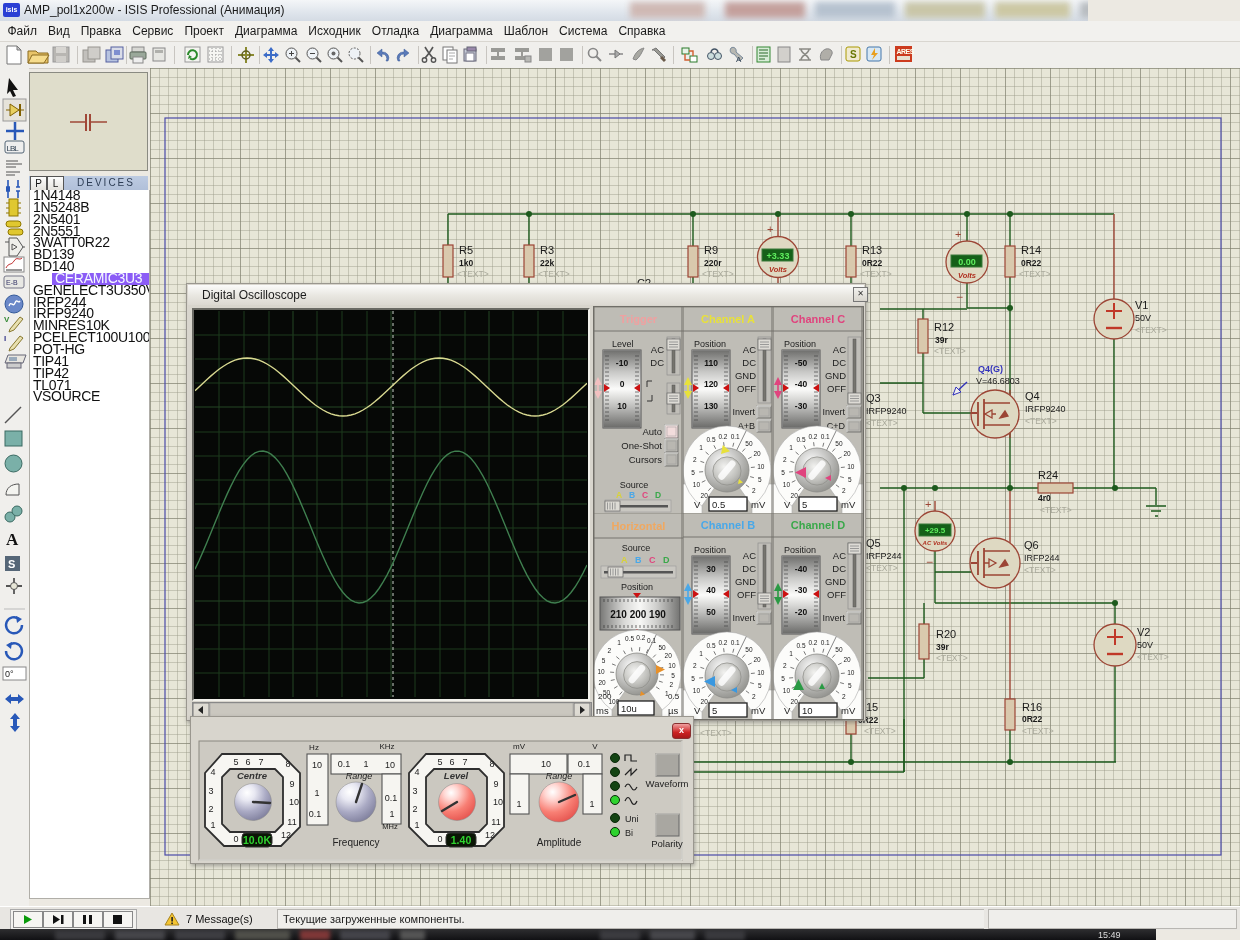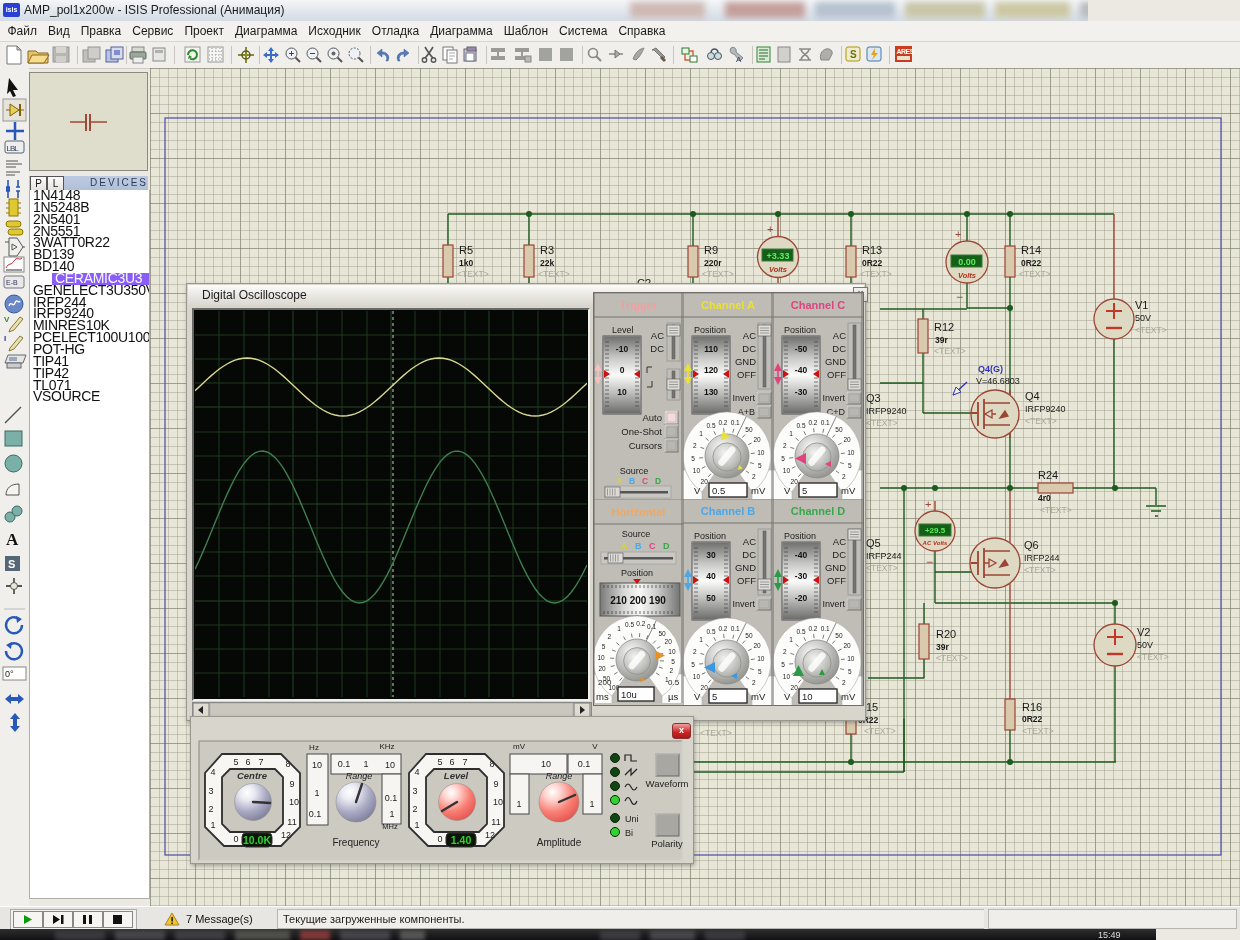--- a/index.html
+++ b/index.html
@@ -557,21 +557,21 @@
 <div class="abs" id="preview">
 <svg width="117" height="97">
       <path d="M40 49h16M60 49h17" stroke="#a04838" stroke-width="1.3"></path>
       <path d="M56 41v17" stroke="#a04838" stroke-width="2"></path>
       <path d="M60 41v17" stroke="#a04838" stroke-width="2"></path>
     </svg>
 </div>
 <div class="abs" id="plbar">
   <div class="abs" style="left:1px;top:0px;width:15px;height:14px;background:linear-gradient(#fdfdfd,#e2e0da);border:1px solid #555;font-size:10px;text-align:center;line-height:13px;color:#111;">P</div>
   <div class="abs" style="left:18px;top:0px;width:15px;height:14px;background:linear-gradient(#fdfdfd,#e2e0da);border:1px solid #555;font-size:10px;text-align:center;line-height:13px;color:#111;">L</div>
-  <div class="abs" style="left:35px;top:0;right:0;height:25px;background:linear-gradient(#bdcbe2,#a7b7d2);color:#2c3c54;font-size:10px;text-align:right;line-height:14px;letter-spacing:2px;">DEVICES</div>
+  <div class="abs" style="left:35px;top:0;right:0;height:25px;background:linear-gradient(#bdcbe2,#a7b7d2);color:#2c3c54;font-size:10px;text-align:center;line-height:14px;letter-spacing:2px;">DEVICES</div>
 </div>
 <div class="abs" id="complist">
 <div>1N4148</div>
 <div>1N5248B</div>
 <div>2N5401</div>
 <div>2N5551</div>
 <div>3WATT0R22</div>
 <div>BD139</div>
 <div>BD140</div>
 <div style="background:#8b5cf6;color:#f4f9ff;margin-left:22px;">CERAMIC3U3</div>
@@ -628,21 +628,21 @@
 </svg>
 <div class="abs" style="left:5px;top:418px;width:398px;height:16px;background:#d8d5cd;border:1px solid #888;">
 <svg class="abs" style="left:0;top:0" width="398" height="16">
 <rect x="0" y="0" width="16" height="14" fill="#dedbd3" stroke="#777"></rect>
 <path d="M10 3l-5 4 5 4z" fill="#222"></path>
 <rect x="381" y="0" width="16" height="14" fill="#dedbd3" stroke="#777"></rect>
 <path d="M387 3l5 4-5 4z" fill="#222"></path>
 <rect x="17" y="0" width="363" height="14" fill="#cac7bf" stroke="#999" stroke-width="0.5"></rect>
 </svg>
     </div>
-<div class="abs" style="left:406px;top:8px;width:269px;height:412px;background:#c6c4bd;border:1px solid #706e68;">
+<div class="abs" style="left:406px;top:22px;width:269px;height:412px;background:#c6c4bd;border:1px solid #706e68;">
 <svg class="abs" style="left:0px;top:0px" width="89" height="206">
 <rect width="89" height="206" fill="#bfbdb6"></rect>
 <rect width="89" height="24" fill="#bebcb5"></rect>
 <path d="M0 24h89" stroke="#77756f"></path>
         <path d="M0 0h89" stroke="#88867f"></path>
 <text x="44.5" y="16" font-size="11" font-weight="bold" fill="#f0a0a0" text-anchor="middle">Trigger</text>
 <text x="18" y="40" font-size="9" fill="#222">Level</text>
 <rect x="9" y="43" width="38" height="78" fill="url(#vdisp)" stroke="#555"></rect>
 <rect x="9.5" y="43.5" width="37" height="77" fill="none" stroke="#999" stroke-width="0.5"></rect>
 <text x="28.0" y="59" font-size="8.5" font-weight="bold" fill="#111" text-anchor="middle">-10</text>

